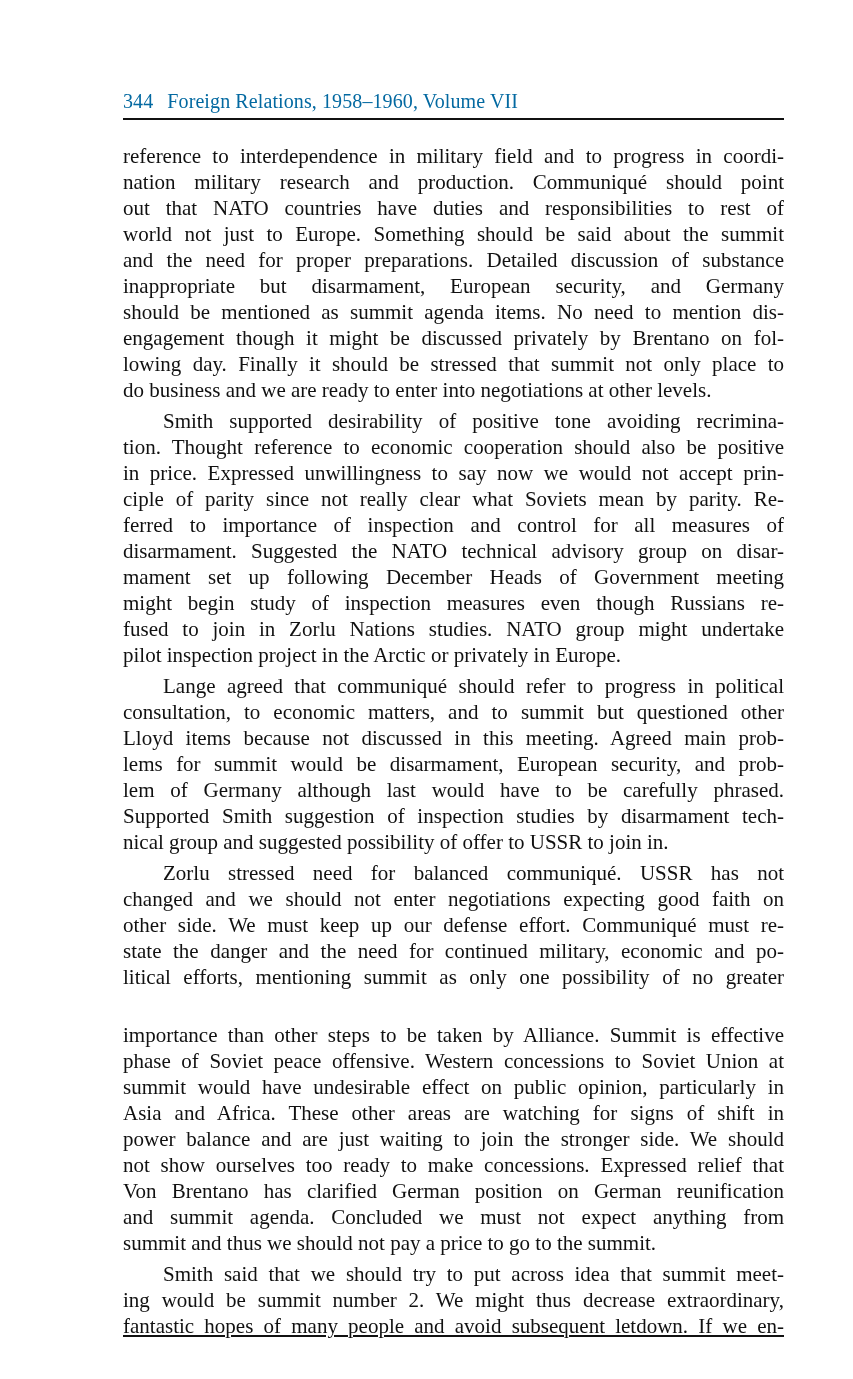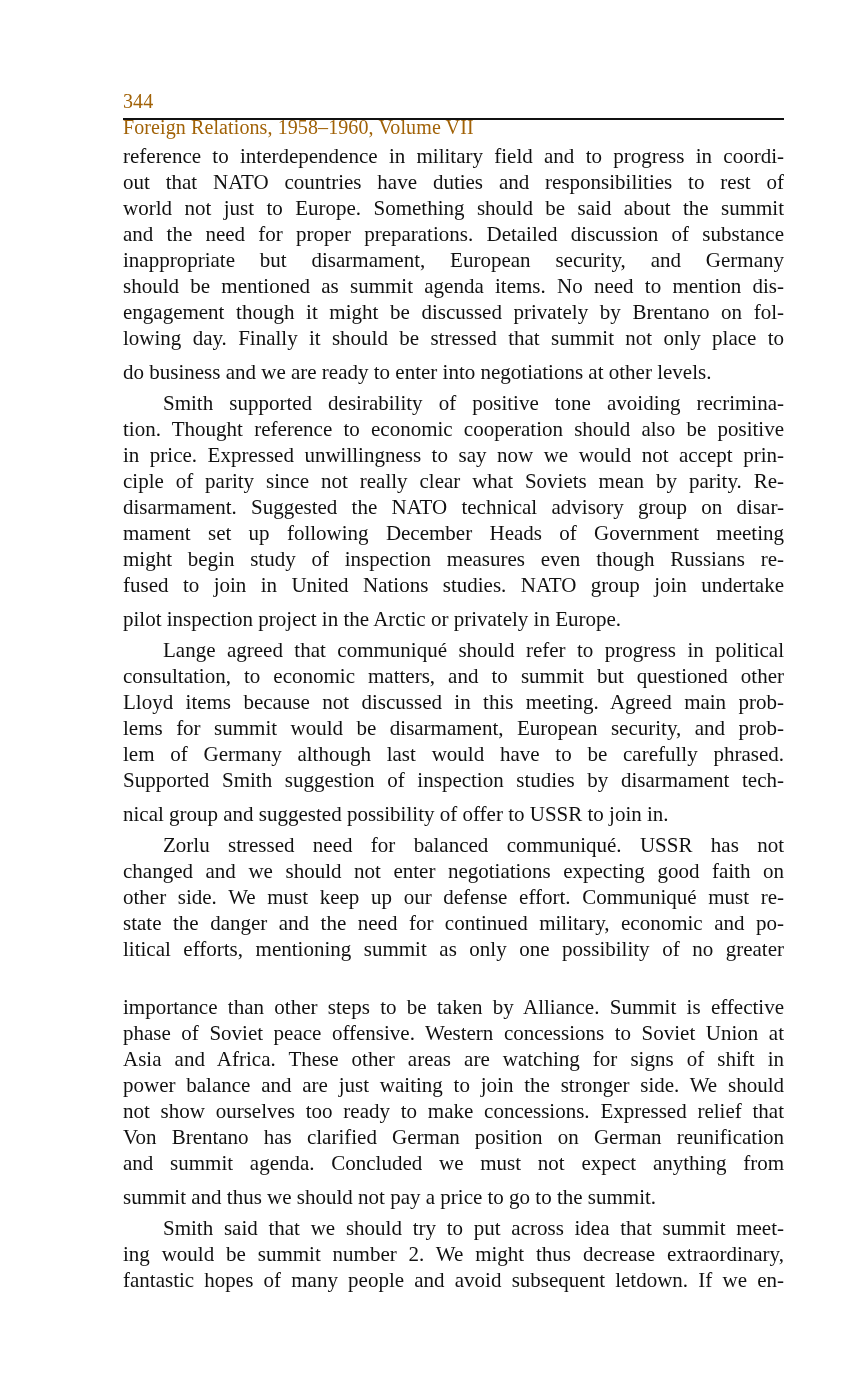--- a/index.html
+++ b/index.html
@@ -21,22 +21,21 @@
       top: 88px;
       width: 661px;
     }
     .running-head {
       display: flex;
       align-items: baseline;
       font-size: 20px;
       line-height: 26px;
       height: 28px;
       letter-spacing: 0.1px;
-      color: #a16207;
-      flex-direction: column;
+      color: #0369a1;
     }
     .running-head .folio {
       margin-right: 14px;
     }
     .head-rule {
       height: 2px;
       background: #111111;
       margin-top: 2px;
       width: 661px;
     }
@@ -55,79 +54,81 @@
       text-align-last: justify;
       white-space: nowrap;
       overflow: visible;
       width: 661px;
     }
     .line.indent {
       text-indent: 40px;
     }
     .line.last {
       text-align-last: left;
-      margin-top: 8px;
     }
   </style>
 </head>
 <body>
 
 <div class="page">
   <div class="running-head">
     <span class="folio">344</span>
     <span class="head-title">Foreign Relations, 1958–1960, Volume VII</span>
   </div>
   <div class="head-rule"></div>
 
   <div class="body" id="body">
       <div class="para">
         <span class="line" style="word-spacing: 6.04063px;">reference to interdependence in military field and to progress in coordi-</span>
+        <span class="line" style="word-spacing: 13.6094px;">nation military research and production. Communiqué should point</span>
         <span class="line" style="word-spacing: 10.6141px;">out that NATO countries have duties and responsibilities to rest of</span>
         <span class="line" style="word-spacing: 7.17045px;">world not just to Europe. Something should be said about the summit</span>
         <span class="line" style="word-spacing: 8.00174px;">and the need for proper preparations. Detailed discussion of substance</span>
         <span class="line" style="word-spacing: 19.6172px;">inappropriate but disarmament, European security, and Germany</span>
         <span class="line" style="word-spacing: 6.00852px;">should be mentioned as summit agenda items. No need to mention dis-</span>
         <span class="line" style="word-spacing: 6.14219px;">engagement though it might be discussed privately by Brentano on fol-</span>
         <span class="line" style="word-spacing: 6.05599px;">lowing day. Finally it should be stressed that summit not only place to</span>
         <span class="line last" style="white-space: nowrap;">do business and we are ready to enter into negotiations at other levels.</span>
       </div>
       <div class="para">
         <span class="line indent" style="word-spacing: 10.8103px;">Smith supported desirability of positive tone avoiding recrimina-</span>
         <span class="line" style="word-spacing: 5.96875px;">tion. Thought reference to economic cooperation should also be positive</span>
         <span class="line" style="word-spacing: 5.16051px;">in price. Expressed unwillingness to say now we would not accept prin-</span>
         <span class="line" style="word-spacing: 6.64974px;">ciple of parity since not really clear what Soviets mean by parity. Re-</span>
+        <span class="line" style="word-spacing: 11.2859px;">ferred to importance of inspection and control for all measures of</span>
         <span class="line" style="word-spacing: 9.02344px;">disarmament. Suggested the NATO technical advisory group on disar-</span>
         <span class="line" style="word-spacing: 12.0625px;">mament set up following December Heads of Government meeting</span>
         <span class="line" style="word-spacing: 10.5191px;">might begin study of inspection measures even though Russians re-</span>
-        <span class="line" style="word-spacing: 7.52031px;">fused to join in United Nations studies. NATO group join undertake</span>
+        <span class="line" style="word-spacing: 7.52031px;">fused to join in Zorlu Nations studies. NATO group might undertake</span>
         <span class="line last" style="white-space: nowrap;">pilot inspection project in the Arctic or privately in Europe.</span>
       </div>
       <div class="para">
         <span class="line indent" style="word-spacing: 6.21354px;">Lange agreed that communiqué should refer to progress in political</span>
         <span class="line" style="word-spacing: 7.79861px;">consultation, to economic matters, and to summit but questioned other</span>
         <span class="line" style="word-spacing: 7.13594px;">Lloyd items because not discussed in this meeting. Agreed main prob-</span>
         <span class="line" style="word-spacing: 8.21354px;">lems for summit would be disarmament, European security, and prob-</span>
         <span class="line" style="word-spacing: 10.525px;">lem of Germany although last would have to be carefully phrased.</span>
         <span class="line" style="word-spacing: 7.38281px;">Supported Smith suggestion of inspection studies by disarmament tech-</span>
         <span class="line last" style="white-space: nowrap;">nical group and suggested possibility of offer to USSR to join in.</span>
       </div>
       <div class="para">
         <span class="line indent" style="word-spacing: 13.1074px;">Zorlu stressed need for balanced communiqué. USSR has not</span>
         <span class="line" style="word-spacing: 7.31406px;">changed and we should not enter negotiations expecting good faith on</span>
         <span class="line" style="word-spacing: 6.39489px;">other side. We must keep up our defense effort. Communiqué must re-</span>
         <span class="line" style="word-spacing: 6.24858px;">state the danger and the need for continued military, economic and po-</span>
         <span class="line" style="word-spacing: 7.28906px;">litical efforts, mentioning summit as only one possibility of no greater</span>
         <span class="line" style="word-spacing: 5.09517px; margin-top: 32px;">importance than other steps to be taken by Alliance. Summit is effective</span>
         <span class="line" style="word-spacing: 5.28594px;">phase of Soviet peace offensive. Western concessions to Soviet Union at</span>
+        <span class="line" style="word-spacing: 6.48438px;">summit would have undesirable effect on public opinion, particularly in</span>
         <span class="line" style="word-spacing: 7.83203px;">Asia and Africa. These other areas are watching for signs of shift in</span>
         <span class="line" style="word-spacing: 5.53906px;">power balance and are just waiting to join the stronger side. We should</span>
         <span class="line" style="word-spacing: 5.50625px;">not show ourselves too ready to make concessions. Expressed relief that</span>
         <span class="line" style="word-spacing: 9.92188px;">Von Brentano has clarified German position on German reunification</span>
         <span class="line" style="word-spacing: 11.4948px;">and summit agenda. Concluded we must not expect anything from</span>
         <span class="line last" style="white-space: nowrap;">summit and thus we should not pay a price to go to the summit.</span>
       </div>
       <div class="para">
         <span class="line indent" style="word-spacing: 5.47917px;">Smith said that we should try to put across idea that summit meet-</span>
         <span class="line" style="word-spacing: 6.60781px;">ing would be summit number 2. We might thus decrease extraordinary,</span>
-        <span class="line" style="word-spacing: 4.95455px;">fantastic hopes of many people and avoid subsequent letdown. If we en-</span>
+        <span class="line" style="word-spacing: 4.95455px; text-decoration: underline;">fantastic hopes of many people and avoid subsequent letdown. If we en-</span>
       </div>
     </div>
 </div>
 
 </body></html>

